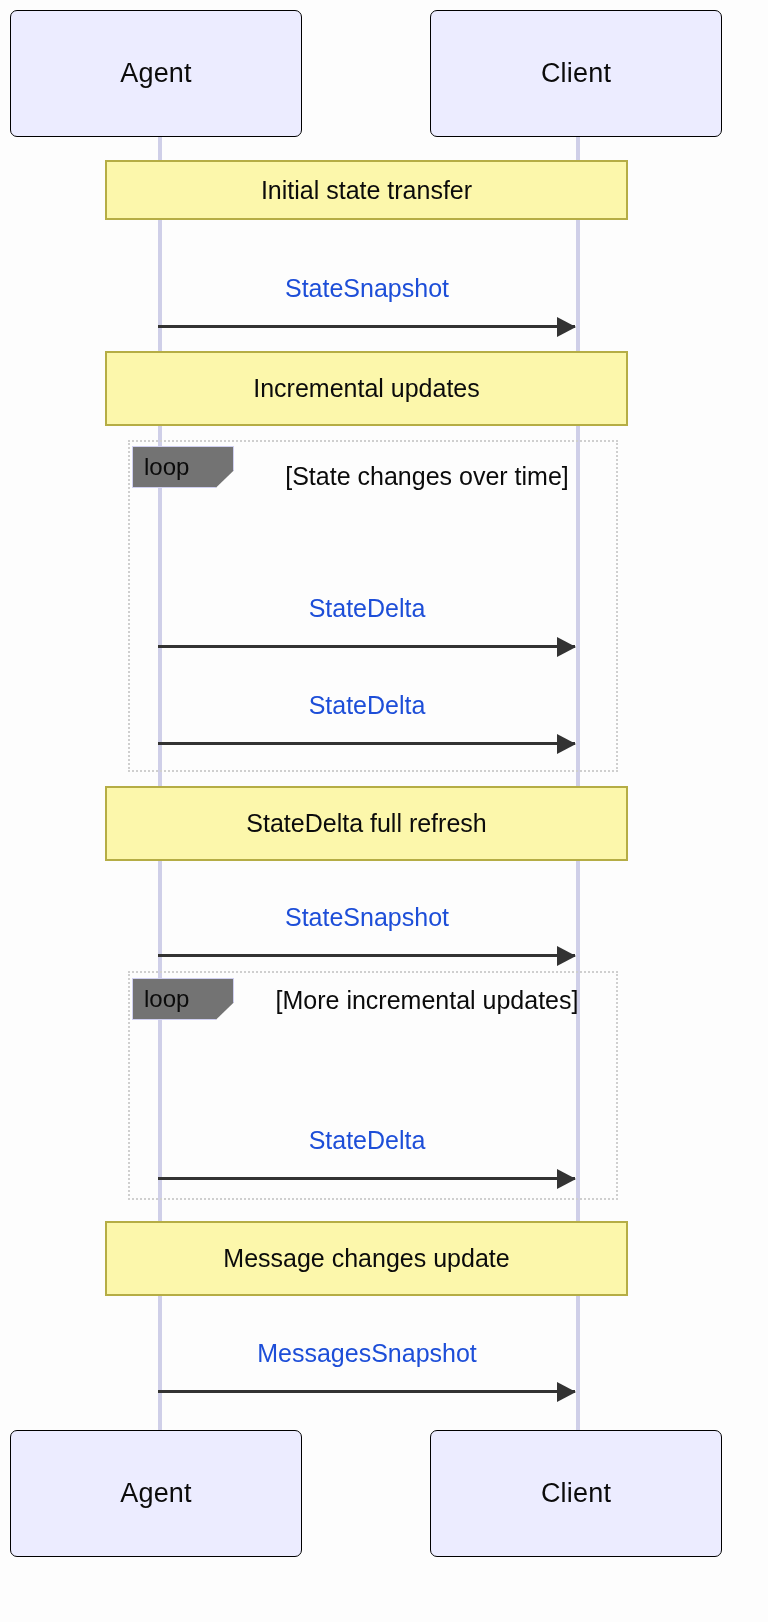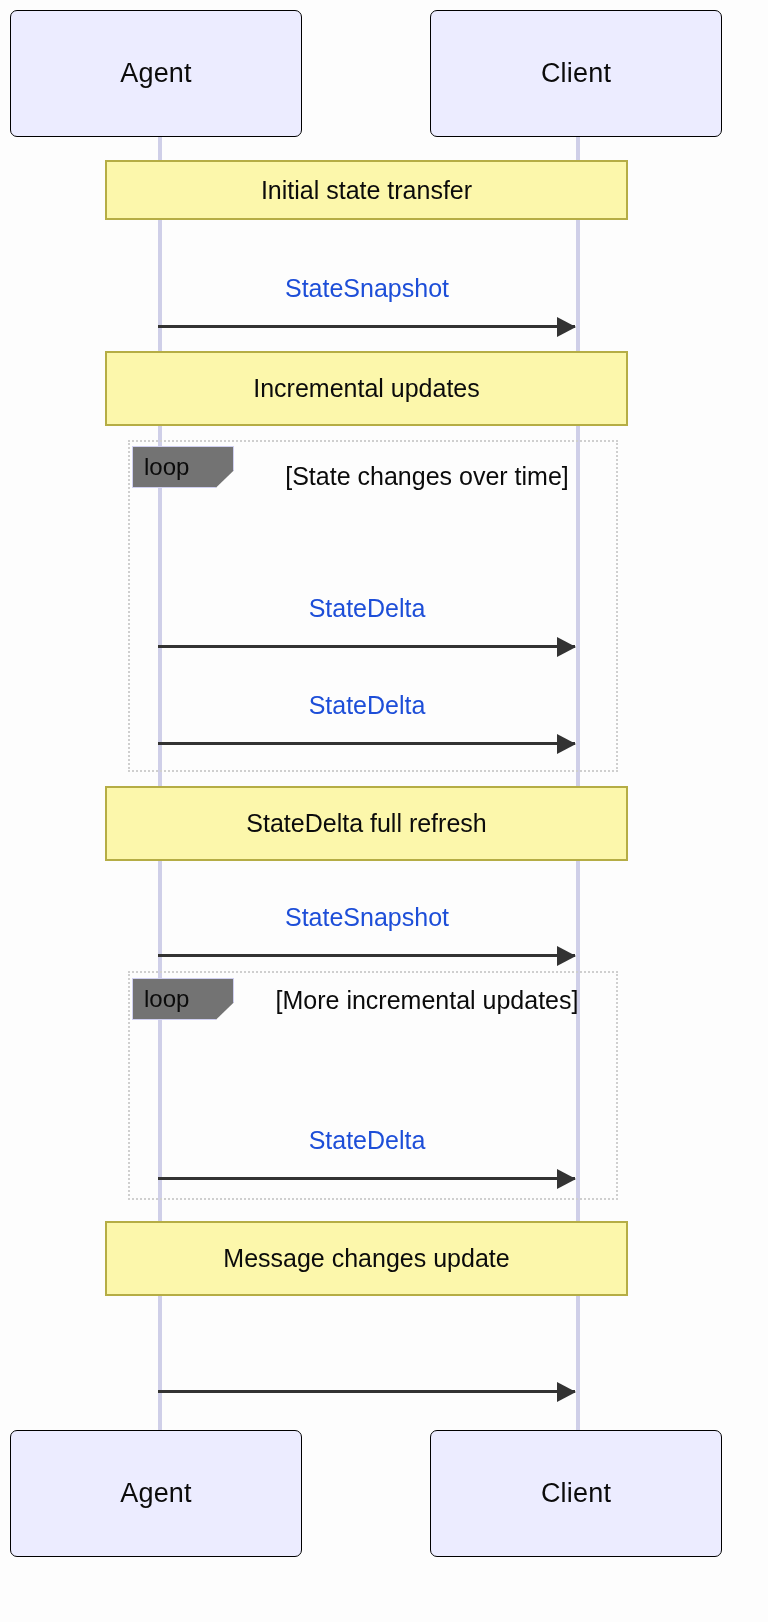--- a/index.html
+++ b/index.html
@@ -178,20 +178,23 @@
   <div class="msglabel" style="left:158px; top:1126px; width:418px;">
     <span>StateDelta</span>
   </div>
   <div class="msgline" style="left:158px; top:1177px; width:417px;"></div>
   <div class="msghead" style="left:557px; top:1169px;"></div>
 
   <div class="note" style="left:105px; top:1221px; width:523px; height:75px;">
     <span>Message changes update</span>
   </div>
 
+  <div class="msglabel" style="left:158px; top:1339px; width:418px;">
+    <span>MessagesSnapshot</span>
+  </div>
   <div class="msgline" style="left:158px; top:1390px; width:417px;"></div>
   <div class="msghead" style="left:557px; top:1382px;"></div>
 
   <div class="actor" style="left:10px; top:1430px; width:292px; height:127px;">
     <span>Agent</span>
   </div>
   <div class="actor" style="left:430px; top:1430px; width:292px; height:127px;">
     <span>Client</span>
   </div>
 

